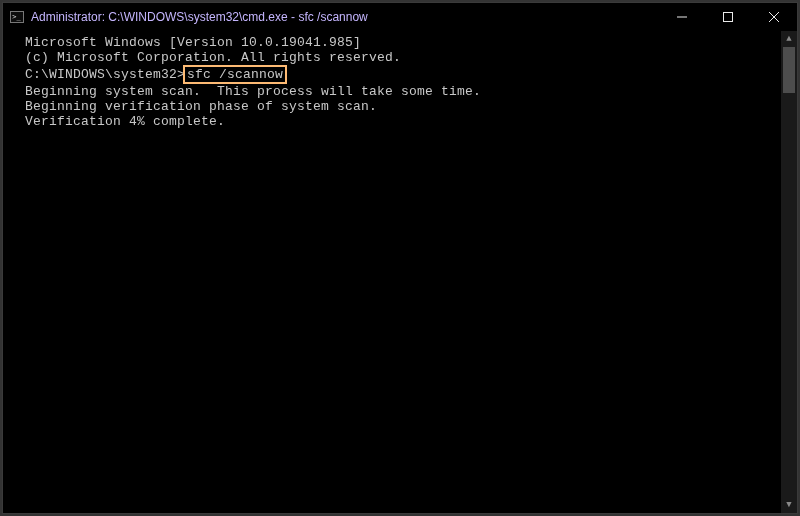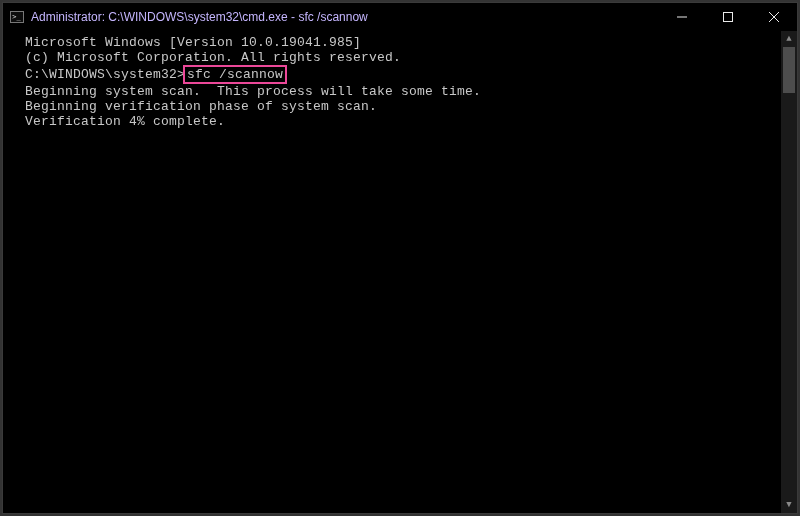--- a/index.html
+++ b/index.html
@@ -87,21 +87,21 @@
   .scrollbar-arrow.down { bottom: 0; }
   .scrollbar-thumb {
     position: absolute;
     left: 2px; right: 2px;
     top: 16px;
     height: 46px;
     background: #4d4d4d;
   }
   .line { display: block; padding-left: 20px; }
   .highlight-box {
-    border: 2px solid #ec4899;
+    border: 2px solid #fdba74;
     padding: 0 2px;
     margin-left: -2px;
     display: inline-block;
   }
 </style>
 </head>
 <body>
 
 <div class="window">
 

